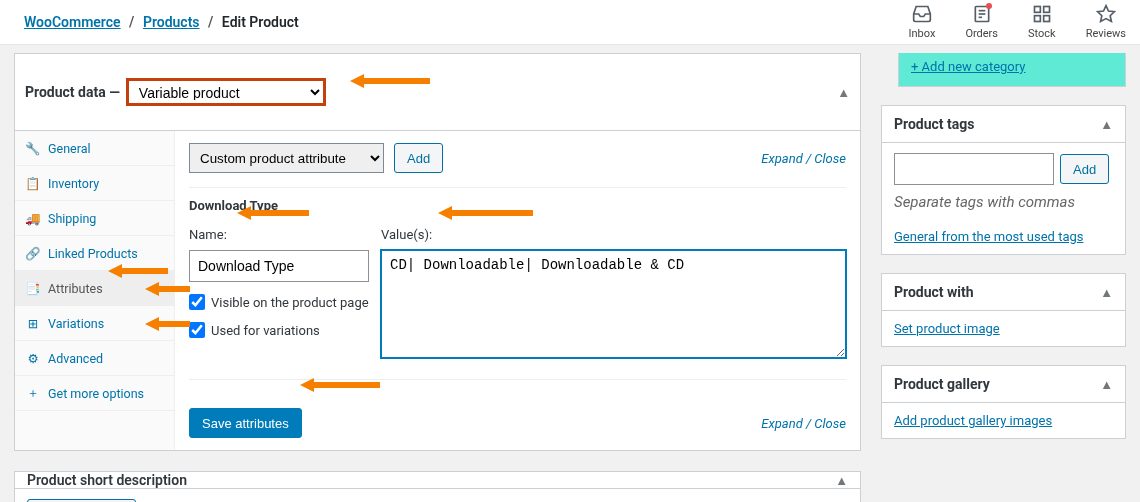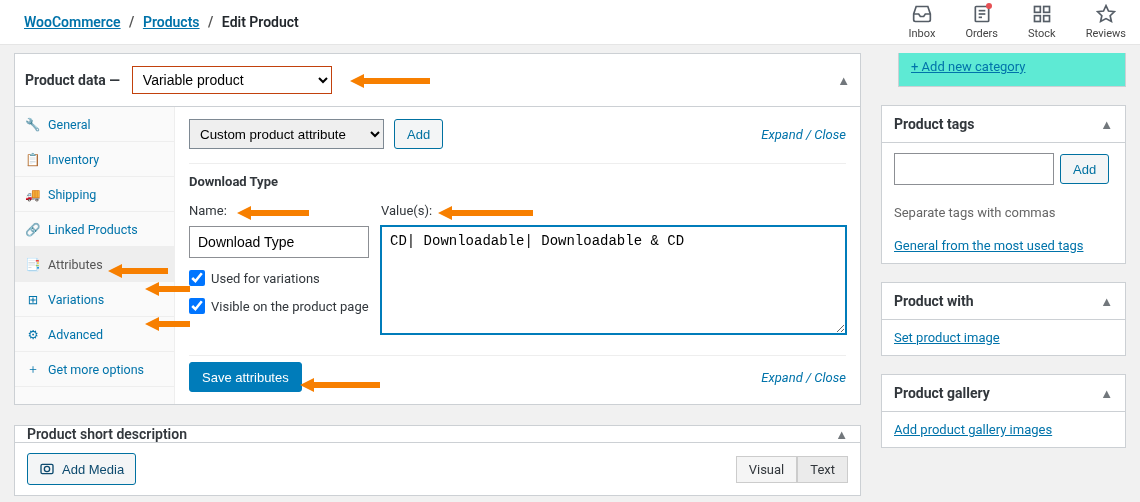--- a/index.html
+++ b/index.html
@@ -18,23 +18,23 @@
     
     .main-wrap { display: flex; gap: 20px; padding: 8px 14px 0 14px; }
     .left-col { flex: 1; min-width: 0; }
     .right-col { width: 245px; }
     
     .postbox { background: #fff; border: 1px solid #ccd0d4; margin-bottom: 20px; }
     .postbox-header { display: flex; align-items: center; justify-content: space-between; padding: 0 12px; border-bottom: 1px solid #ccd0d4; }
     .postbox-header h2 { font-size: 14px; font-weight: 600; }
     .collapse-handle { cursor: pointer; color: #72777c; }
     
-    .pd-header { padding: 12px 10px; border-bottom: 1px solid #ccd0d4; display: flex; align-items: center; gap: 12px; }
+    .pd-header { padding: 24px 10px; border-bottom: 1px solid #ccd0d4; display: flex; align-items: center; gap: 6px; }
     .pd-header .lbl { font-weight: 700; font-size: 14px; }
-    .pd-header select { font-size: 14px; padding: 3px 6px; height: 28px; width: 200px; background: #fff; border: 1px solid #c2410c; }
+    .pd-header select { font-size: 14px; padding: 3px 6px; height: 28px; width: 200px; background: #fff; border: 3px solid #c2410c; }
     
     .pd-body { display: flex; }
     .pd-tabs { width: 160px; border-right: 1px solid #eee; background: #fafafa; }
     .pd-tab { display: flex; align-items: center; gap: 7px; padding: 9px 10px; color: #0073aa; cursor: pointer; border-bottom: 1px solid #eee; font-size: 12.5px; }
     .pd-tab.active { background: #eee; color: #555; }
     .dashicon { width: 16px; height: 16px; display: inline-flex; align-items: center; justify-content: center; }
     
     .pd-content { flex: 1; padding: 12px 14px; font-size: 13px; }
     .attr-toolbar { display: flex; align-items: center; gap: 10px; }
     .attr-toolbar select { height: 30px; width: 195px; padding: 2px 6px; border: 1px solid #7e8993; }
@@ -46,29 +46,29 @@
     .attr-row h4 { font-size: 13px; font-weight: 700; margin-bottom: 14px; }
     .attr-cols { display: flex; gap: 12px; align-items: flex-start; }
     .attr-col-name { width: 180px; }
     .attr-col-vals { flex: 1; }
     .fld-label { font-size: 13px; margin-bottom: 8px; display: block; }
     .attr-col-name input { width: 180px; height: 32px; border: 1px solid #8c8f94; padding: 4px 8px; font-size: 14px; background: #fff; }
     .attr-col-vals textarea { width: 100%; height: 108px; border: 1px solid #007cba; box-shadow: 0 0 0 1px #007cba; padding: 6px 8px; font-size: 14px; resize: both; outline: none; font-family: Liberation Mono, monospace; }
     .check-row { display: flex; align-items: center; gap: 6px; margin-top: 12px; font-size: 13px; }
     .check-row input { width: 16px; height: 16px; }
     
-    .save-row { display: flex; align-items: center; border-top: 1px solid #eee; margin-top: 18px; padding-top: 6px; }
+    .save-row { display: flex; align-items: center; border-top: 1px solid #eee; margin-top: 18px; padding-top: 28px; }
     
     .right-box { background: #fff; border: 1px solid #ccd0d4; margin-bottom: 18px; }
     .right-box-header { display: flex; justify-content: space-between; align-items: center; padding: 10px 12px; border-bottom: 1px solid #ccd0d4; }
     .right-box-header h2 { font-size: 14px; font-weight: 700; }
     .right-box-body { padding: 10px 12px; font-size: 13px; }
     .right-link { color: #0073aa; text-decoration: underline; cursor: pointer; }
     .tag-input { width: 160px; height: 32px; border: 1px solid #8c8f94; padding: 4px 6px; vertical-align: top; }
-    .right-box-body .hint { color: #666; font-size: 13px; margin-top: 20px; }
+    .right-box-body .hint { color: #666; font-style: italic; font-size: 15px; margin-top: 8px; }
     .first-cat { background: #5eead4; border: 1px solid #ccd0d4; border-top: none; padding: 6px 12px 12px 12px; margin-bottom: 18px; margin-left: 17px; }
     
     .arrow { position: absolute; height: 14px; pointer-events: none; }
     
     .arrow-body { height: 6px; background: #f77f00; position: absolute; top: 4px; right: 0; left: 14px; }
     .arrow-head { width: 0; height: 0; border-top: 7px solid transparent; border-bottom: 7px solid transparent; border-right: 14px solid #f77f00; position: absolute; left: 0; top: 0; }
     
     .media-btn { display: inline-flex; align-items: center; gap: 7px; padding: 5px 11px; border: 1px solid #0071a1; color: #0c4a6e; border-radius: 3px; cursor: pointer; height: 32px; font-size: 13px; background: #f3f5f6; }
     .ed-tabs { display: flex; }
     .ed-tab { padding: 5px 12px; border: 1px solid #ccc; background: #f5f5f5; cursor: pointer; font-size: 13px; }
@@ -177,25 +177,25 @@
             <span class="expand-link">Expand / Close</span>
           </div>
           <div class="attr-row">
             <h4>Download Type</h4>
             <div class="attr-cols">
               <div class="attr-col-name">
                 <span class="fld-label">Name:</span>
                 <input type="text" value="Download Type" style="">
                 <div class="check-row">
                   <input type="checkbox" checked="" style="">
-                  <label>Used for variations</label>
+                  <label>Visible on the product page</label>
                 </div>
                 <div class="check-row">
                   <input type="checkbox" checked="" style="">
-                  <label>Visible on the product page</label>
+                  <label>Used for variations</label>
                 </div>
               </div>
               <div class="attr-col-vals">
                 <span class="fld-label">Value(s):</span>
                 <textarea style="">CD| Downloadable| Downloadable &amp; CD</textarea>
               </div>
             </div>
             <div class="save-row">
               <button class="btn btn-primary">Save attributes</button>
               <span class="expand-link">Expand / Close</span>

